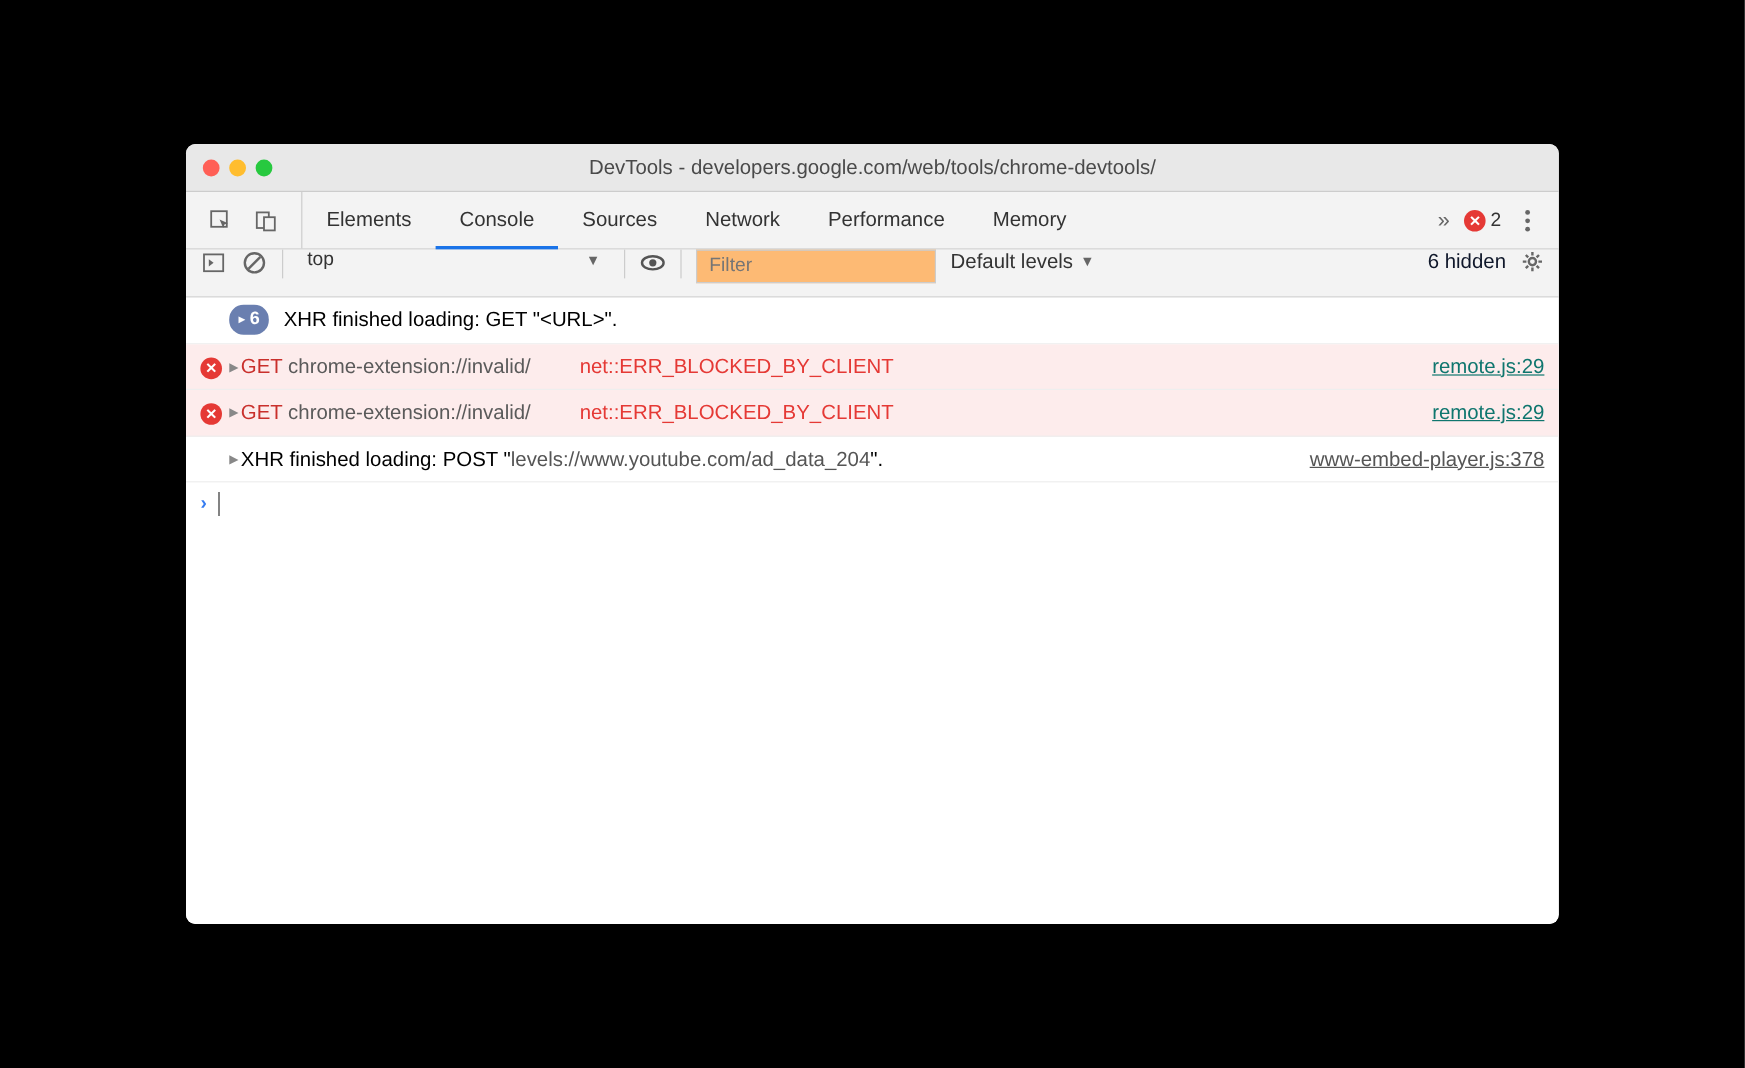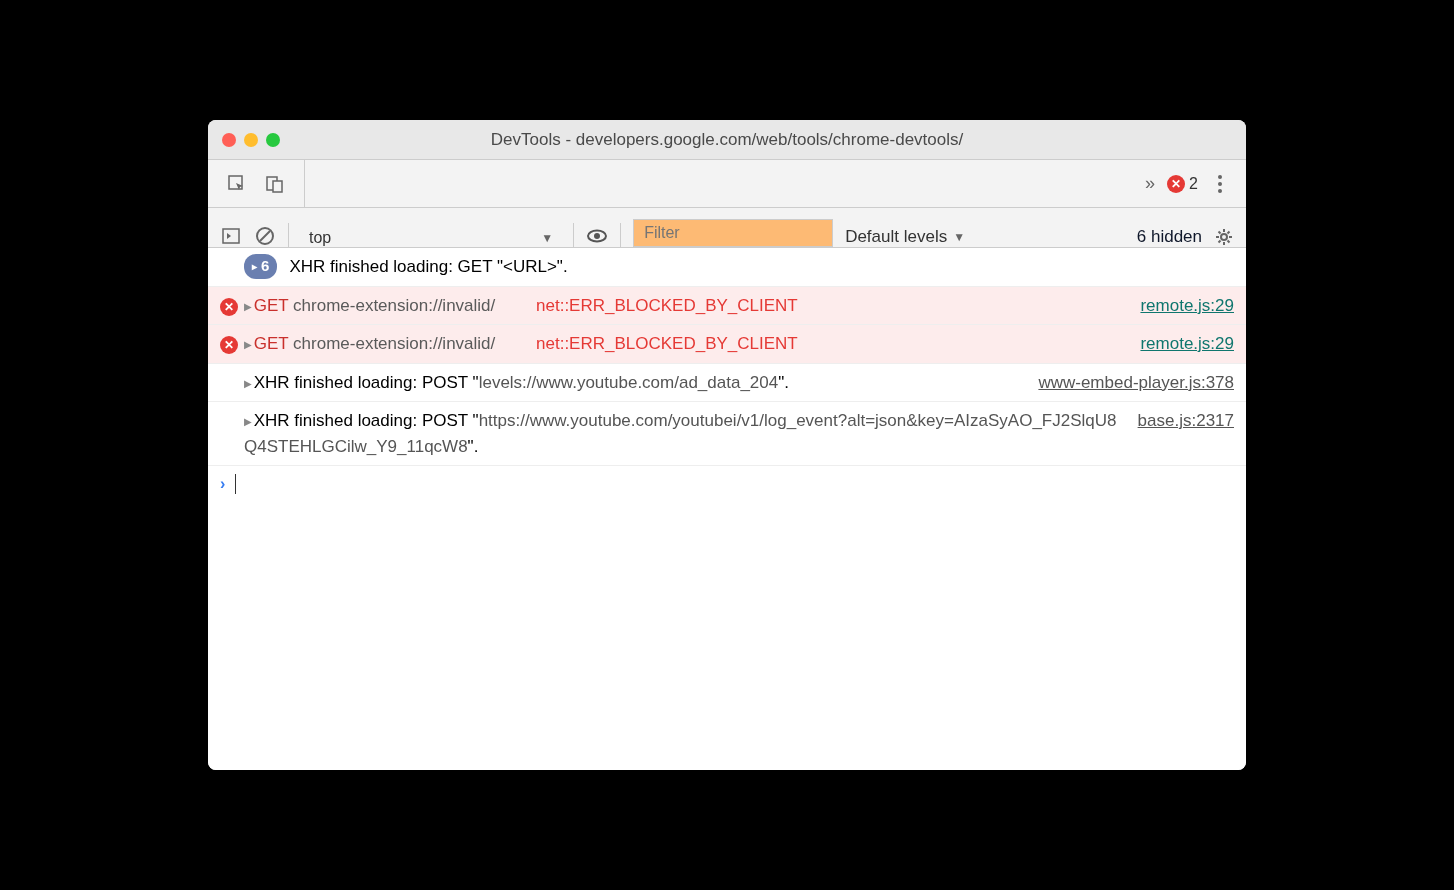--- a/index.html
+++ b/index.html
@@ -10,21 +10,21 @@
     }
     body {
       background: #000;
       width: 1454px;
       height: 890px;
       display: flex;
       align-items: center;
       justify-content: center;
     }
     .window {
-      width: 1038px;
+      width: 1144px;
       height: 650px;
       background: #fff;
       border-radius: 8px;
       box-shadow: 0 20px 60px rgba(0,0,0,0.5);
       overflow: hidden;
       display: flex;
       flex-direction: column;
     }
     .titlebar {
       height: 40px;
@@ -131,21 +131,21 @@
       width: 4px;
       height: 4px;
       background: #666;
       border-radius: 50%;
     }
     .toolbar {
       height: 40px;
       background: #f3f3f3;
       border-bottom: 1px solid #ccc;
       display: flex;
-      align-items: flex-end;
+      align-items: flex-start;
       padding: 0 12px;
       gap: 12px;
     }
     .tb-icon {
       width: 22px;
       height: 22px;
       display: flex;
       align-items: center;
       justify-content: center;
       cursor: pointer;
@@ -304,20 +304,40 @@
             <path d="M9 9 L16 12 L13 13 L12 16 Z" fill="#666"></path>
           </svg>
       </div>
       <div class="tb-icon">
         <svg width="20" height="20" viewBox="0 0 20 20">
             <rect x="2" y="3" width="10" height="13" fill="none" stroke="#666" stroke-width="1.5"></rect>
             <rect x="8" y="7" width="9" height="11" fill="#f3f3f3" stroke="#666" stroke-width="1.5"></rect>
           </svg>
       </div>
     </div>
+    <div class="tabs-list">
+      <div class="tab">
+          <span>Elements</span>
+        </div>
+      <div class="tab active">
+          <span>Console</span>
+        </div>
+      <div class="tab">
+          <span>Sources</span>
+        </div>
+      <div class="tab">
+          <span>Network</span>
+        </div>
+      <div class="tab">
+          <span>Performance</span>
+        </div>
+      <div class="tab">
+          <span>Memory</span>
+        </div>
+    </div>
     <div class="tabs-right">
       <div class="chevrons">»</div>
       <div class="error-badge">
         <span class="error-circle">✕</span>
         <span>2</span>
       </div>
       <div class="kebab">
         <span></span>
           <span></span>
           <span></span>
@@ -394,27 +414,20 @@
     </div>
 
     <div class="row">
       <div class="row-icon-col"></div>
       <div class="row-content">
         <span class="disc">▶</span><span>XHR finished loading: POST "</span><span class="underline">levels://www.youtube.com/ad_data_204</span><span>".</span>
       </div>
       <span class="row-source underline">www-embed-player.js:378</span>
     </div>
 
-    <div class="row">
-      <div class="row-icon-col"></div>
-      <div class="row-content">
-        <span class="disc">▶</span><span>XHR finished loading: POST "</span><span class="underline">https://www.youtube.com/youtubei/v1/log_event?alt=json&amp;key=AIzaSyAO_FJ2SlqU8Q4STEHLGCilw_Y9_11qcW8</span><span>".</span>
-      </div>
-      <span class="row-source underline">base.js:2317</span>
-    </div>
 
     <div class="prompt-row">
       <span class="prompt-caret">›</span>
       <span class="cursor"></span>
     </div>
 
   </div>
 
 </div>
 

